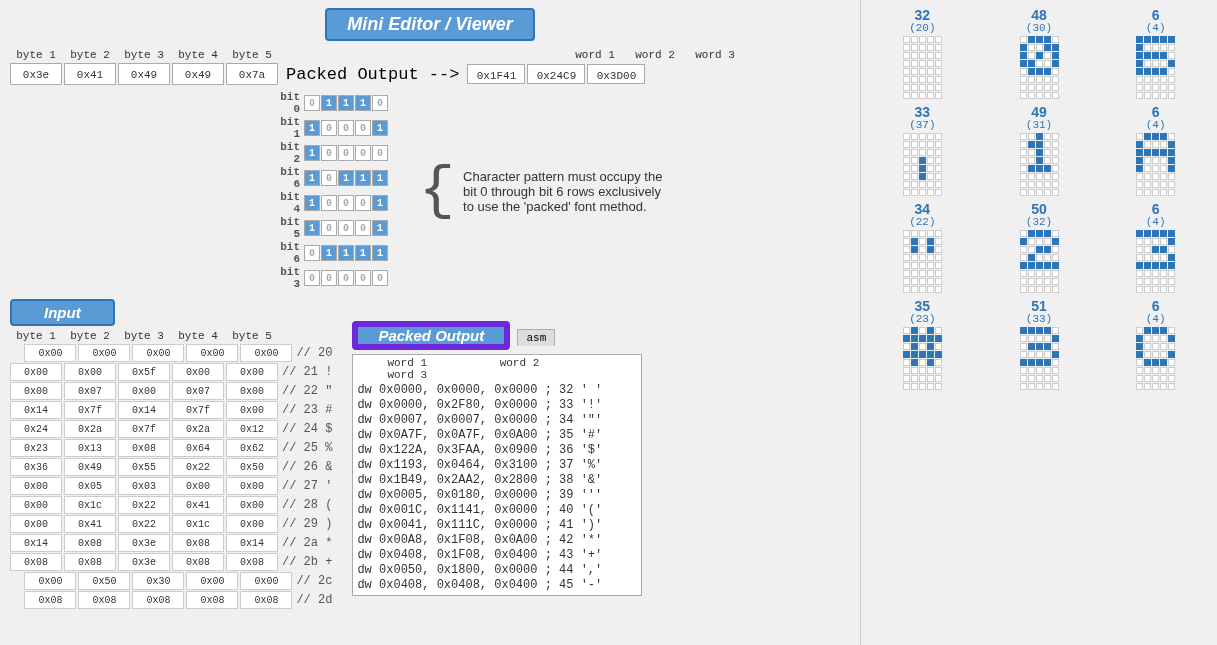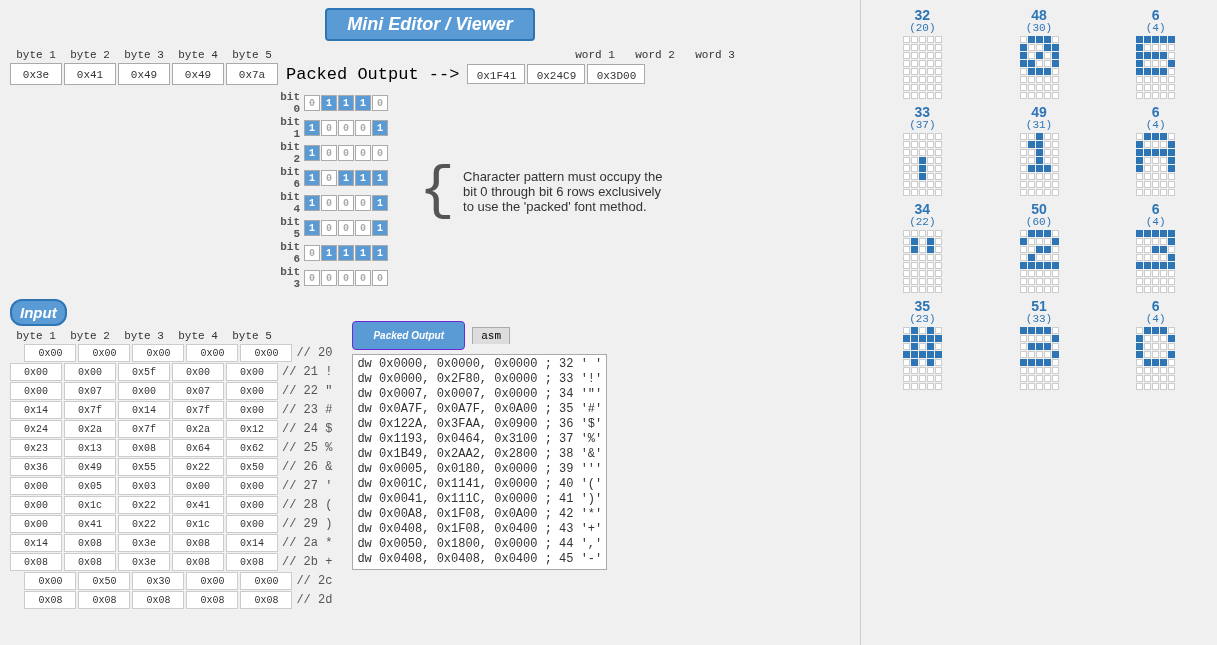--- a/index.html
+++ b/index.html
@@ -181,22 +181,22 @@
       font-size: 13px;
       color: #333;
       font-family: Arial, sans-serif;
       max-width: 200px;
     }
 
     .section-title-box {
       display: inline-block;
       background: #5b9bd5;
       border: 2px solid #2e75b6;
-      border-radius: 12px;
-      padding: 3px 8px;
+      border-radius: 4px;
+      padding: 3px 32px;
       color: white;
       font-size: 15px;
       font-style: italic;
       font-weight: bold;
       font-family: Arial, sans-serif;
       margin-bottom: 4px;
     }
 
     .input-output-wrapper {
       display: flex;
@@ -251,25 +251,25 @@
     }
 
     
     .packed-output-section {
       margin-left: 10px;
     }
 
     .packed-title-box {
       display: inline-block;
       background: #5b9bd5;
-      border: 1px solid #6d28d9;
+      border: 6px solid #6d28d9;
       border-radius: 4px;
-      padding: 8px 20px;
+      padding: 0 20px;
       color: white;
-      font-size: 10px;
+      font-size: 15px;
       font-style: italic;
       font-weight: bold;
       font-family: Arial, sans-serif;
       margin-bottom: 4px;
     }
 
     .asm-tab {
       background: #ddd;
       border: 1px solid #aaa;
       border-bottom: none;
@@ -586,20 +586,27 @@
               <div class="comment-cell">// 2d</div>
             </div>
           </div>
       </div>
 
       <div class="packed-output-section">
         <div style="height: 22px;"></div>
         <div class="packed-title-box">Packed Output</div>
         <div class="asm-tab">asm</div>
         <div class="asm-content">
+          <div class="col-header-row">
+            <div class="col-header" style="width:280px; text-align:left; padding-left:30px;">
+              <span>word 1</span>&nbsp;&nbsp;&nbsp;&nbsp;&nbsp;&nbsp;&nbsp;&nbsp;&nbsp;&nbsp;
+              <span>word 2</span>&nbsp;&nbsp;&nbsp;&nbsp;&nbsp;&nbsp;&nbsp;&nbsp;&nbsp;&nbsp;
+              <span>word 3</span>
+            </div>
+          </div>
           <div id="packed-rows-container">
               <div class="asm-row">
                 <span class="asm-row-text">dw 0x0000, 0x0000, 0x0000 ;  32 ' '</span>
               </div>
               <div class="asm-row">
                 <span class="asm-row-text">dw 0x0000, 0x2F80, 0x0000 ;  33 '!'</span>
               </div>
               <div class="asm-row">
                 <span class="asm-row-text">dw 0x0007, 0x0007, 0x0000 ;  34 '"'</span>
               </div>
@@ -917,21 +924,21 @@
             <div class="char-pixel off"></div>
             <div class="char-pixel off"></div>
             <div class="char-pixel off"></div>
             <div class="char-pixel off"></div>
             <div class="char-pixel off"></div>
             <div class="char-pixel off"></div>
           </div>
         </div>
         <div class="char-entry">
           <div class="char-number">50</div>
-          <div class="char-number-sub">(60)</div>
+          <div class="char-number-sub">(32)</div>
           <div class="char-grid" style="grid-template-columns: repeat(5, 7px);">
             <div class="char-pixel off"></div>
             <div class="char-pixel on"></div>
             <div class="char-pixel on"></div>
             <div class="char-pixel on"></div>
             <div class="char-pixel off"></div>
             <div class="char-pixel on"></div>
             <div class="char-pixel off"></div>
             <div class="char-pixel off"></div>
             <div class="char-pixel off"></div>

